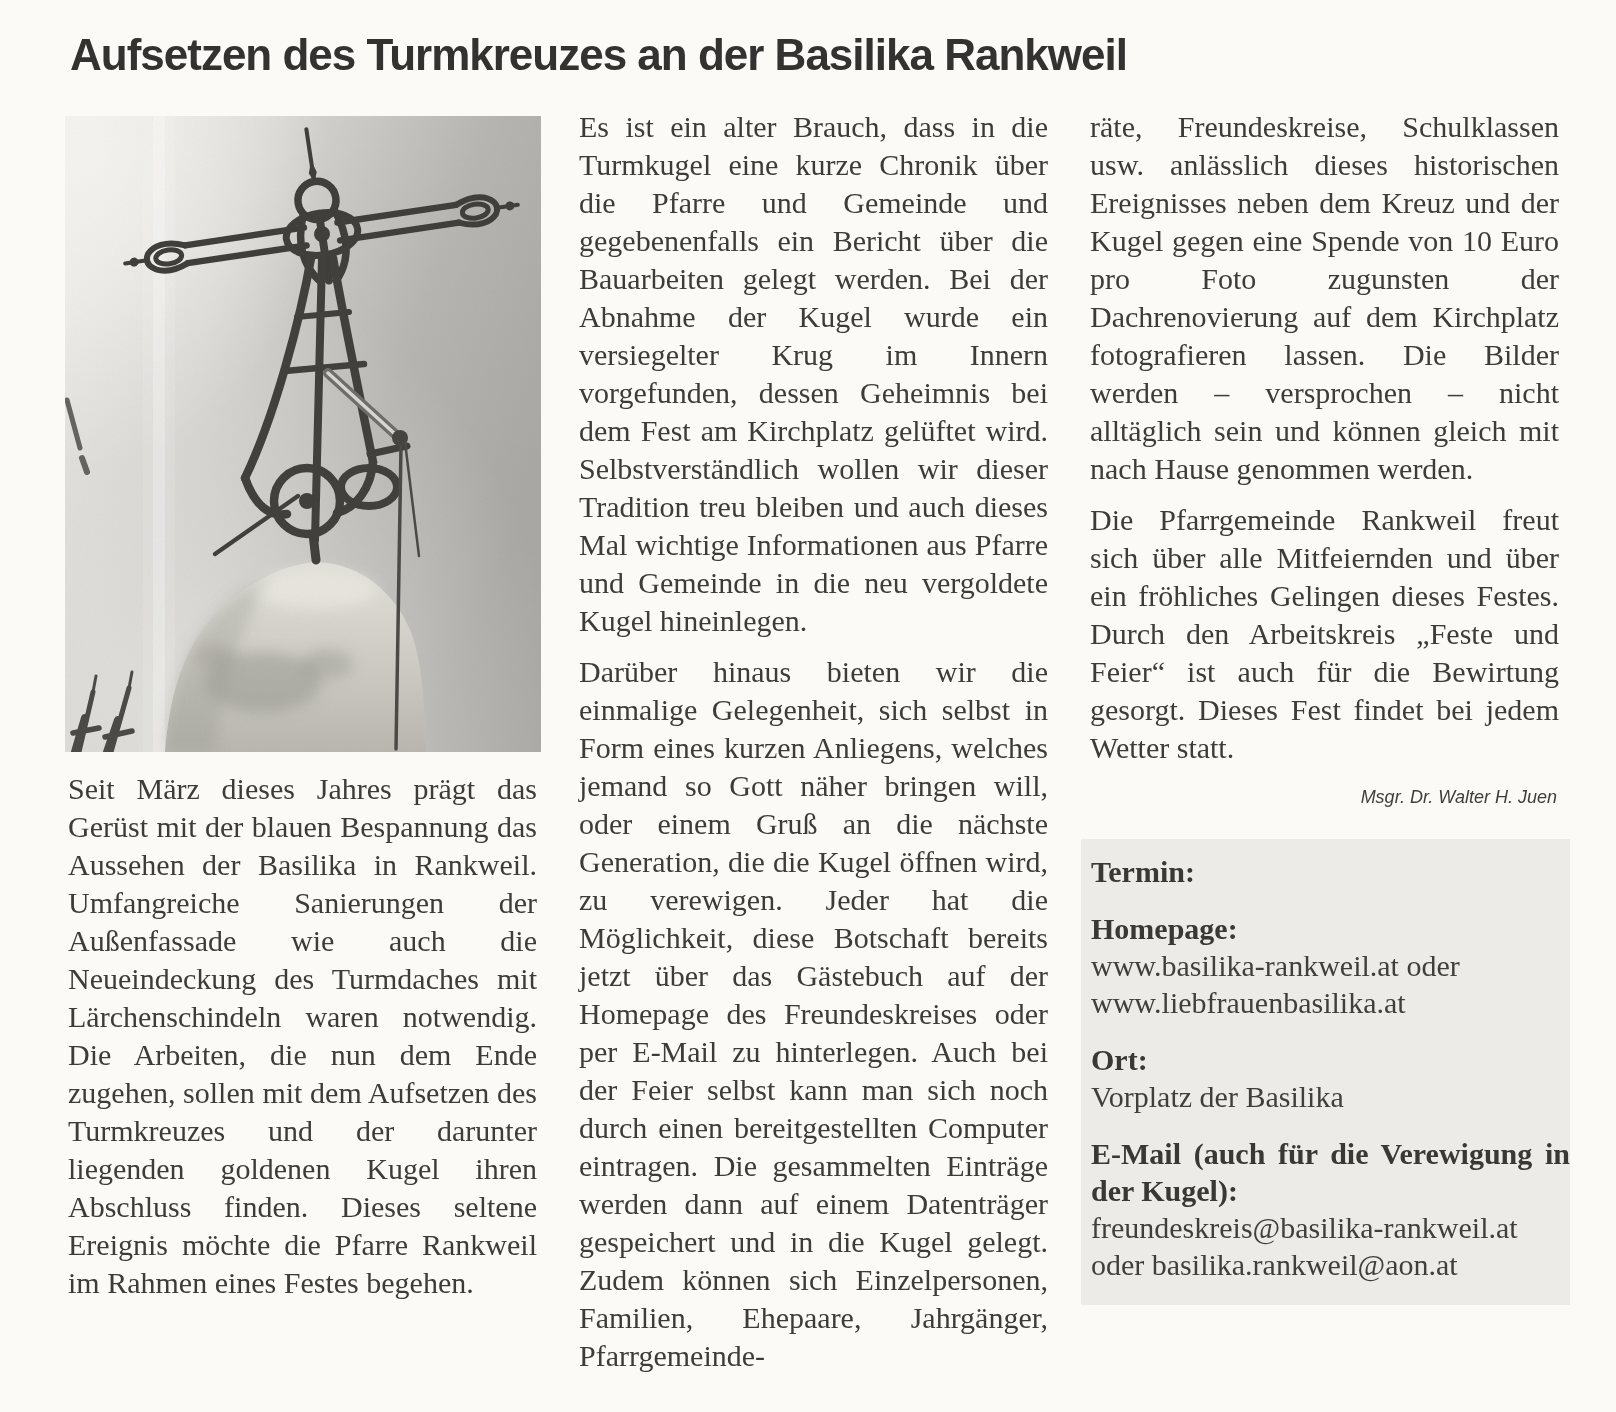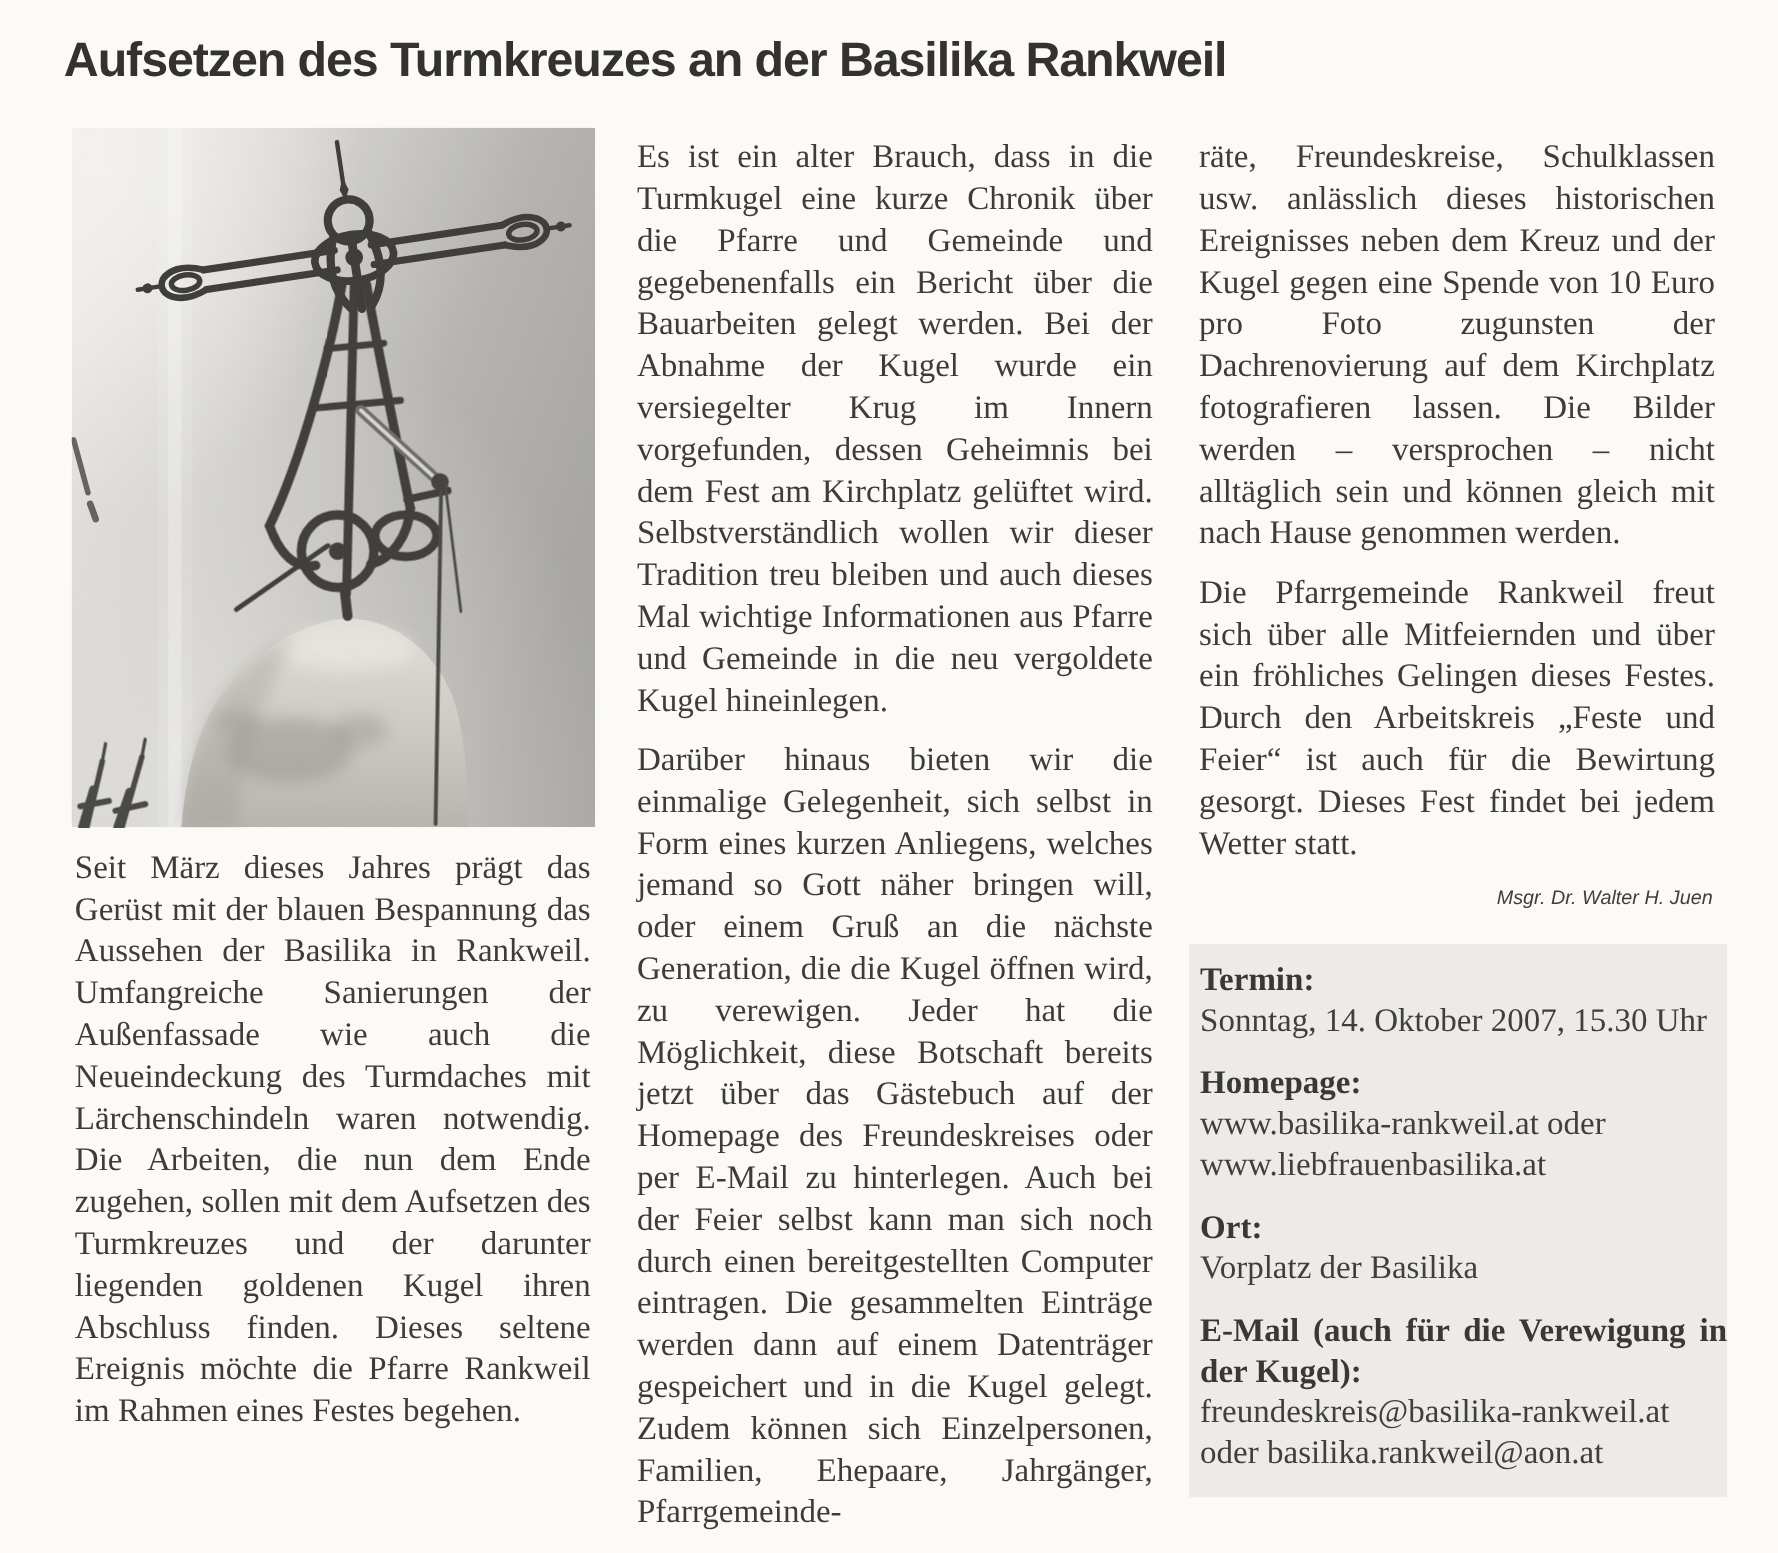--- a/index.html
+++ b/index.html
@@ -5,35 +5,35 @@
   html,body{margin:0;padding:0;}
   body{
     width:1616px;height:1412px;overflow:hidden;position:relative;
     background:#fbfaf7;
     font-family:"Liberation Serif", serif;
     color:#3e3c38;
     -webkit-font-smoothing:antialiased;
   }
   .page{position:absolute;inset:0;}
   .title{
-    position:absolute;left:58px;top:30px;margin:0;
+    position:absolute;left:70px;top:30px;margin:0;
     font-family:"Liberation Sans", sans-serif;
     font-weight:bold;font-size:44px;letter-spacing:-1px;
     color:#333231;white-space:nowrap;
   }
   .cols{
     position:absolute;left:68px;top:108px;width:1492px;
     display:flex;gap:42px;
   }
   .col{
     width:469px;flex:0 0 469px;
     font-size:30px;line-height:38px;
     text-align:justify;
   }
-  .col p{margin:16px 0 13px 0;}
+  .col p{margin:0 0 13px 0;}
   .photo{
     margin:8px 0 18px -3px;width:476px;height:636px;
     position:relative;overflow:hidden;
   }
   .photo svg{display:block;}
   .author{
     font-family:"Liberation Sans", sans-serif;
     font-style:italic;font-size:18px;line-height:32px;
     text-align:right;color:#403e3b;
     margin:14px 2px 26px 0;
@@ -189,21 +189,20 @@
     </div>
 
     <div class="col">
       <p>räte, Freundeskreise, Schulklassen usw. anlässlich dieses historischen Ereignisses neben dem Kreuz und der Kugel gegen eine Spende von 10 Euro pro Foto zugunsten der Dachrenovierung auf dem Kirchplatz fotografieren lassen. Die Bilder werden – versprochen – nicht alltäglich sein und können gleich mit nach Hause genommen werden.</p>
       <p>Die Pfarrgemeinde Rankweil freut sich über alle Mitfeiernden und über ein fröhliches Gelingen dieses Festes. Durch den Arbeitskreis „Feste und Feier“ ist auch für die Bewirtung gesorgt. Dieses Fest findet bei jedem Wetter statt.</p>
       <div class="author">Msgr. Dr. Walter H. Juen</div>
 
       <div class="infobox">
         <div class="info-item">
           <div class="label">Termin:</div>
-          <div class="value">Sonntag, 14. Oktober 2007, 15.30 Uhr</div>
         </div>
         <div class="info-item">
           <div class="label">Homepage:</div>
           <div class="value">www.basilika-rankweil.at oder
 www.liebfrauenbasilika.at</div>
         </div>
         <div class="info-item">
           <div class="label">Ort:</div>
           <div class="value">Vorplatz der Basilika</div>
         </div>

